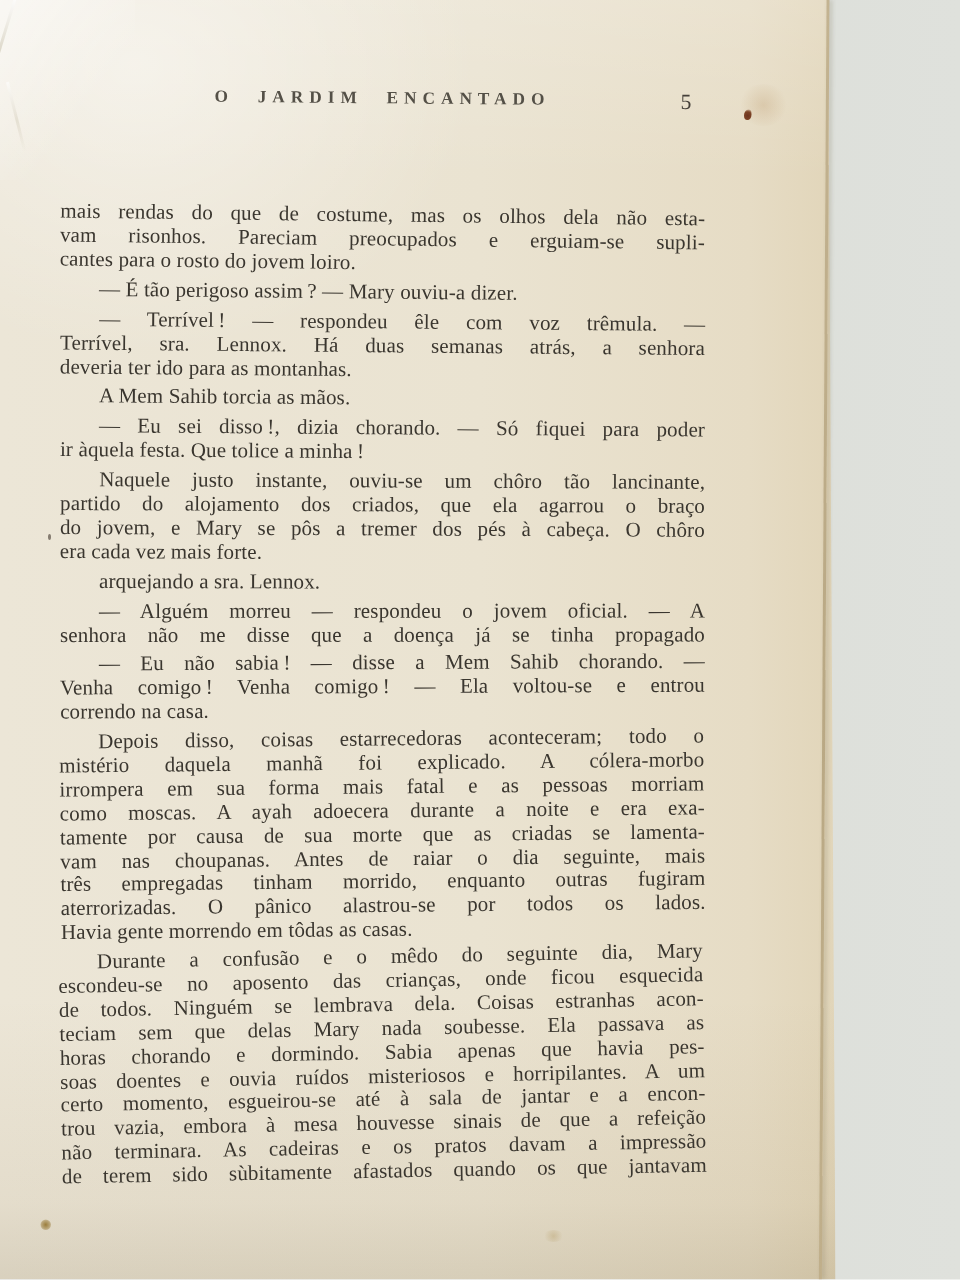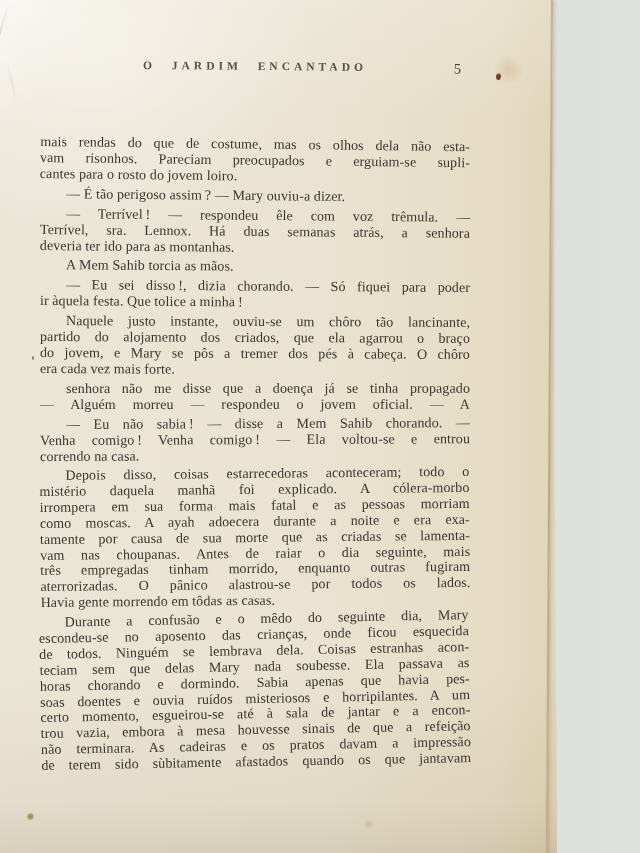--- a/index.html
+++ b/index.html
@@ -142,24 +142,25 @@
         <div class="line">— Eu sei disso !, dizia chorando. — Só fiquei para poder</div>
         <div class="line left-last">ir àquela festa. Que tolice a minha !</div>
       </div>
       <div class="para indent" style="transform: rotate(0.25deg); transform-origin: 0px 50%;">
         <div class="line">Naquele justo instante, ouviu-se um chôro tão lancinante,</div>
         <div class="line">partido do alojamento dos criados, que ela agarrou o braço</div>
         <div class="line">do jovem, e Mary se pôs a tremer dos pés à cabeça. O chôro</div>
         <div class="line left-last">era cada vez mais forte.</div>
       </div>
       <div class="para indent" style="transform: rotate(0.1deg); transform-origin: 0px 50%;">
+        <div class="line left-last">arquejando a sra. Lennox.</div>
       </div>
       <div class="para indent" style="transform: rotate(-0.05deg); transform-origin: 0px 50%;">
+        <div class="line">— Alguém morreu — respondeu o jovem oficial. — A</div>
         <div class="line">senhora não me disse que a doença já se tinha propagado</div>
-        <div class="line">— Alguém morreu — respondeu o jovem oficial. — A</div>
       </div>
       <div class="para indent" style="transform: rotate(-0.25deg); transform-origin: 0px 50%;">
         <div class="line">— Eu não sabia ! — disse a Mem Sahib chorando. —</div>
         <div class="line">Venha comigo ! Venha comigo ! — Ela voltou-se e entrou</div>
         <div class="line left-last">correndo na casa.</div>
       </div>
       <div class="para indent" style="transform: rotate(-0.55deg); transform-origin: 0px 50%;">
         <div class="line">Depois disso, coisas estarrecedoras aconteceram; todo o</div>
         <div class="line">mistério daquela manhã foi explicado. A cólera-morbo</div>
         <div class="line">irrompera em sua forma mais fatal e as pessoas morriam</div>

